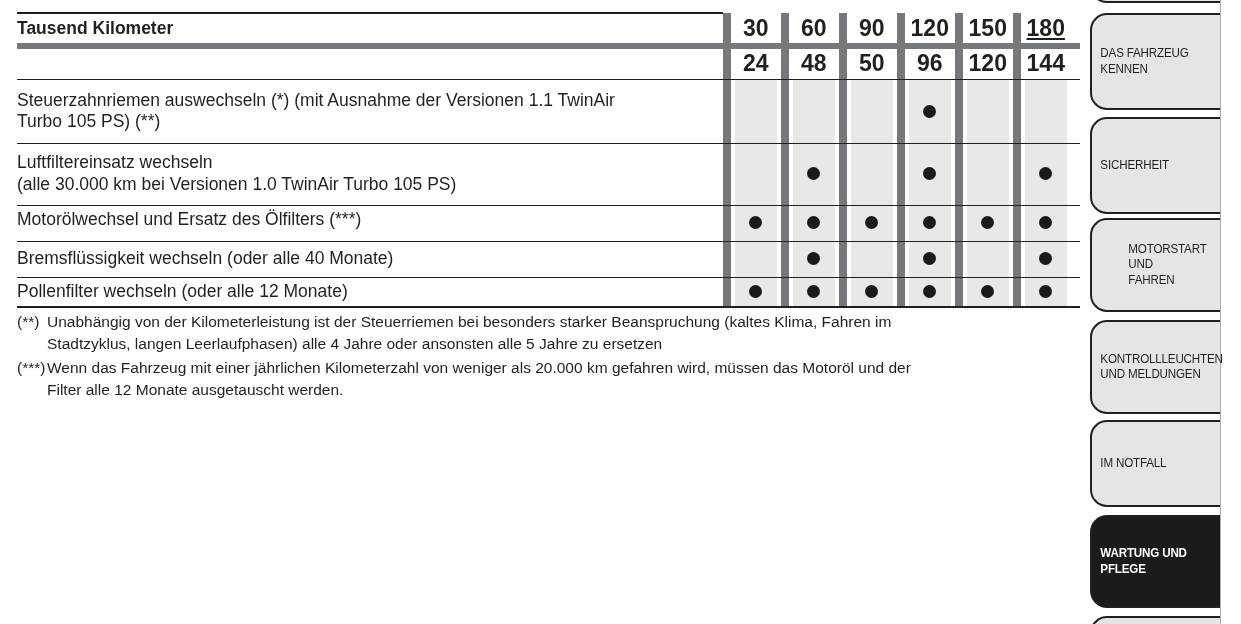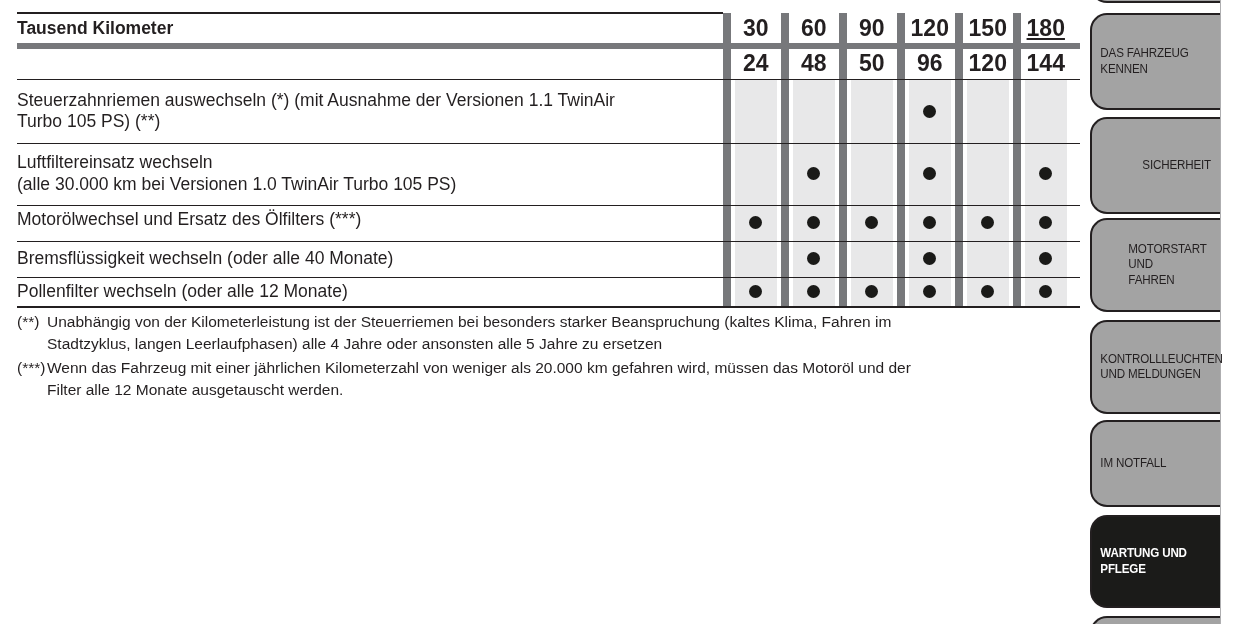--- a/index.html
+++ b/index.html
@@ -21,21 +21,21 @@
   .dot{position:absolute;width:13px;height:13px;border-radius:50%;background:#1a1a18;z-index:4;}
 
   
   .fnotes{position:absolute;left:17px;top:311px;width:1020px;font-size:15.5px;line-height:22px;}
   .fnote{display:flex;margin-bottom:2px;}
   .fn-marker{flex:0 0 30px;}
   .fn-text{white-space:pre-line;flex:1;}
 
   
   .edge-line{position:absolute;left:1220px;top:0;width:1.3px;height:624px;background:#aeaeb0;z-index:1;}
-  .tab{position:absolute;left:1090px;width:130px;background:#a3a3a3;
+  .tab{position:absolute;left:1090px;width:130px;background:#e5e5e5;
        border:2.5px solid #231f20;border-right:none;border-radius:17px 0 0 17px;
        display:flex;align-items:center;box-sizing:border-box;z-index:2;}
   .tab.active{background:#1b1b19;color:#ffffff;}
   .tab.active .tab-label{font-weight:bold;}
   .tab-label{display:block;padding-left:9px;font-size:12.5px;line-height:15.5px;
              white-space:pre-line;letter-spacing:-0.2px;
              transform:scaleX(0.93);transform-origin:left center;}
 </style>
 </head>
 <body>
@@ -121,21 +121,21 @@
     </div>
   </div>
 
   <div class="edge-line"></div>
   <div class="tab" style="top:-86px;height:89px;"></div>
   <div id="sidebar">
       <div class="tab" style="top: 13px; height: 97px;">
         <span class="tab-label">DAS FAHRZEUG
 KENNEN</span>
       </div>
-      <div class="tab" style="top: 117px; height: 97px; padding-left: 42px;">
+      <div class="tab" style="top: 117px; height: 97px;">
         <span class="tab-label">SICHERHEIT</span>
       </div>
       <div class="tab" style="top: 218px; height: 94px; padding-left: 28px;">
         <span class="tab-label">MOTORSTART UND
 FAHREN</span>
       </div>
       <div class="tab" style="top: 320px; height: 94px;">
         <span class="tab-label">KONTROLLLEUCHTEN
 UND MELDUNGEN</span>
       </div>

